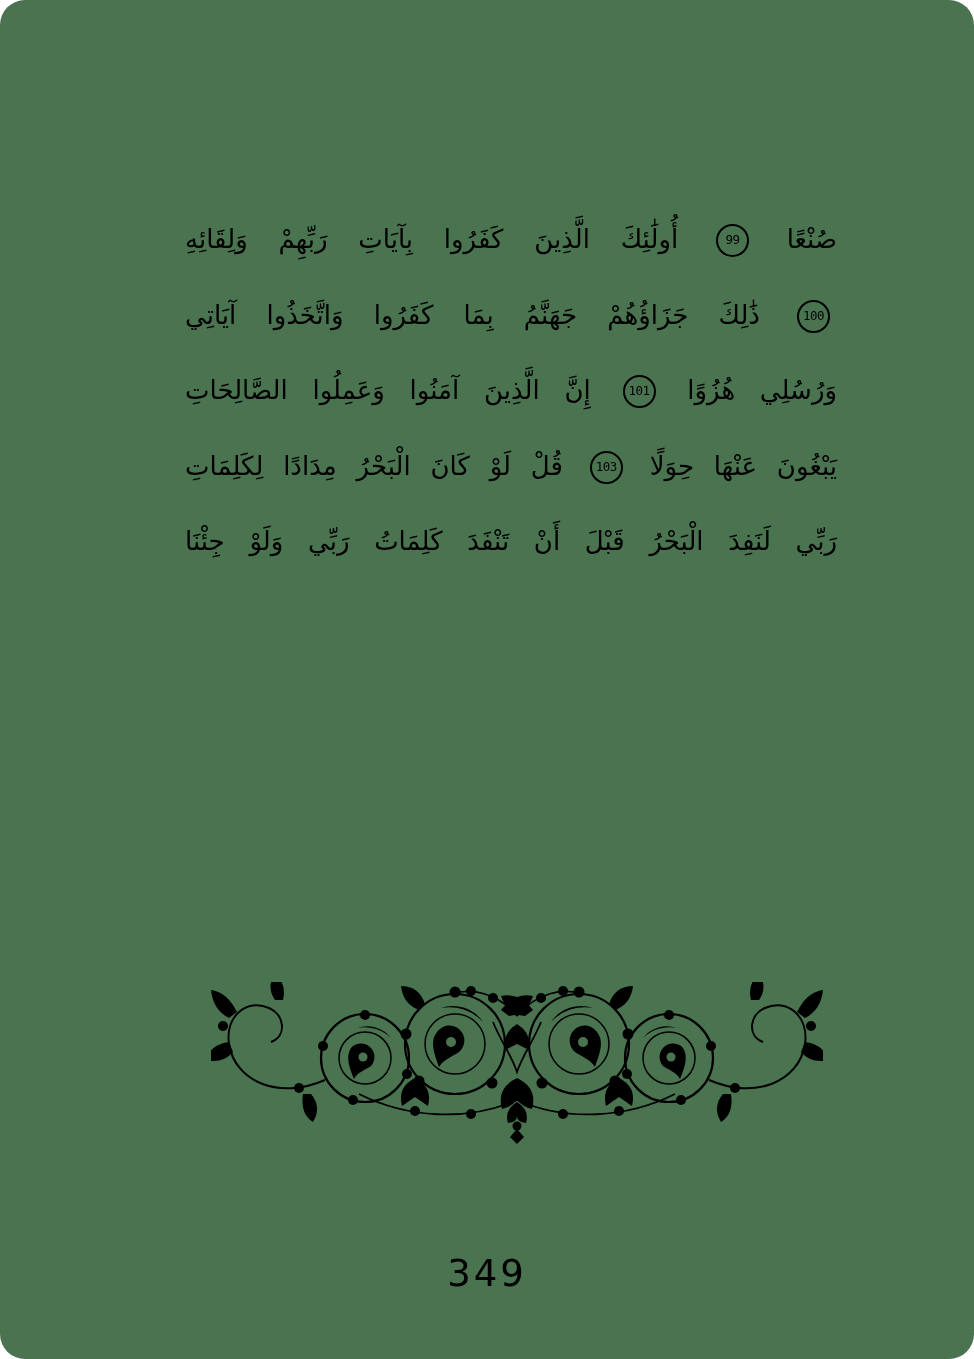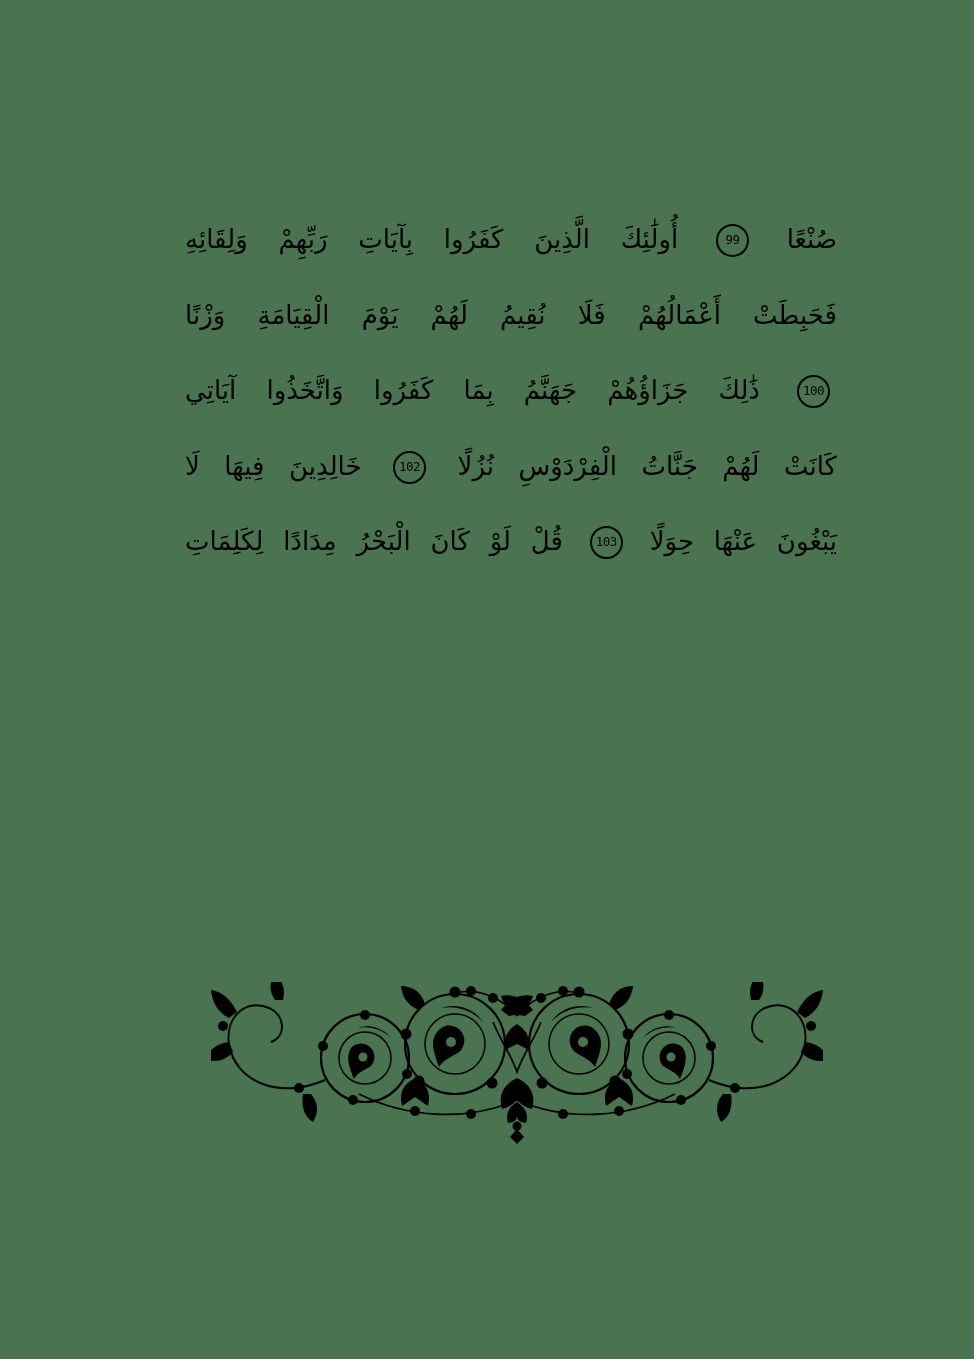--- a/index.html
+++ b/index.html
@@ -64,28 +64,28 @@
     text-align: center;
     font-size: 37px;
     letter-spacing: 3px;
     font-family: "DejaVu Sans", sans-serif;
     color: #000;
   }
 </style>
 </head>
 <body>
 
-<div class="page" style="background: rgb(74, 115, 80); color: rgb(0, 0, 0);">
+<div class="page" style="background: rgb(74, 115, 80); color: rgb(0, 0, 0); border-radius: 25px;">
 
   <div class="text-block" id="quran-lines">
       <div class="qline" dir="rtl"><span>صُنْعًا</span> <span class="verse-marker">99</span> <span>أُولَٰئِكَ الَّذِينَ كَفَرُوا بِآيَاتِ رَبِّهِمْ وَلِقَائِهِ</span></div>
-      <div class="qline" dir="rtl"><span>فَحَبِطَتْ أَعْمَالُهُمْ فَلَا نُقِيمُ لَهُمْ يَوْمَ الْقِيَامَةِ وَزْنًا</span></div>
       <div class="qline" dir="rtl"><span class="verse-marker">100</span> <span>ذَٰلِكَ جَزَاؤُهُمْ جَهَنَّمُ بِمَا كَفَرُوا وَاتَّخَذُوا آيَاتِي</span></div>
-      <div class="qline" dir="rtl"><span>كَانَتْ لَهُمْ جَنَّاتُ الْفِرْدَوْسِ نُزُلًا</span> <span class="verse-marker">102</span> <span>خَالِدِينَ فِيهَا لَا</span></div>
+      <div class="qline" dir="rtl"><span>وَرُسُلِي هُزُوًا</span> <span class="verse-marker">101</span> <span>إِنَّ الَّذِينَ آمَنُوا وَعَمِلُوا الصَّالِحَاتِ</span></div>
       <div class="qline" dir="rtl"><span>يَبْغُونَ عَنْهَا حِوَلًا</span> <span class="verse-marker">103</span> <span>قُلْ لَوْ كَانَ الْبَحْرُ مِدَادًا لِكَلِمَاتِ</span></div>
+      <div class="qline" dir="rtl"><span>رَبِّي لَنَفِدَ الْبَحْرُ قَبْلَ أَنْ تَنْفَدَ كَلِمَاتُ رَبِّي وَلَوْ جِئْنَا</span></div>
     </div>
 
   <div class="ornament">
     <svg width="612" height="162" viewBox="0 0 612 162" fill="#000000" stroke="none" xmlns="http://www.w3.org/2000/svg">
       <g id="halfFlourish">
 
         <path d="M306,34 C326,10 352,6 372,12" fill="none" stroke="#000" stroke-width="1.8"></path>
         <circle cx="330" cy="16" r="5"></circle>
         <circle cx="352" cy="9" r="5"></circle>
 
@@ -131,14 +131,15 @@
       <path d="M282,40 C290,60 300,72 306,90 C312,72 322,60 330,40" fill="none" stroke="#000" stroke-width="1.8"></path>
       <path d="M306,42 q-15,9 -12,26 l12,-6 l12,6 q3,-17 -12,-26 z"></path>
 
       <path d="M306,96 q-21,10 -15,31 q9,-2 15,-9 q6,7 15,9 q6,-21 -15,-31 z"></path>
       <path d="M306,120 q-13,8 -9,21 q9,-1 9,-7 q0,6 9,7 q4,-13 -9,-21 z"></path>
       <circle cx="306" cy="144" r="4.5"></circle>
       <path d="M306,147 l7,8 l-7,7 l-7,-7 z"></path>
     </svg>
   </div>
 
+  <div class="page-number">349</div>
 
 </div>
 
 </body></html>

